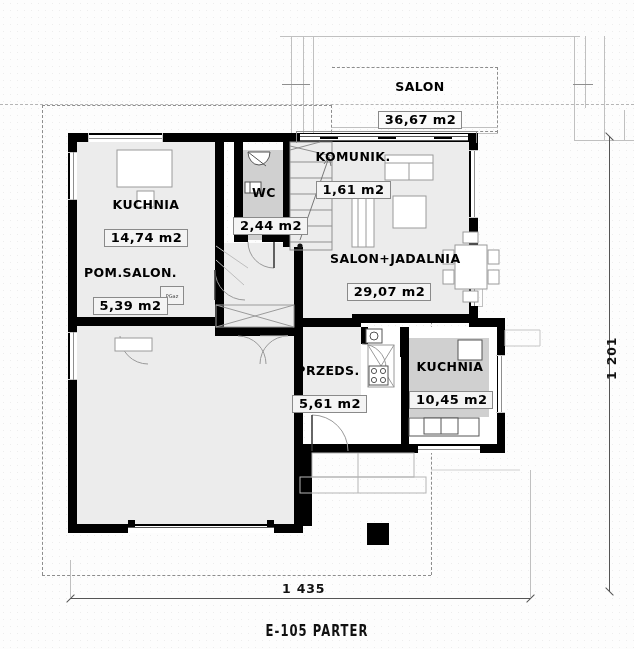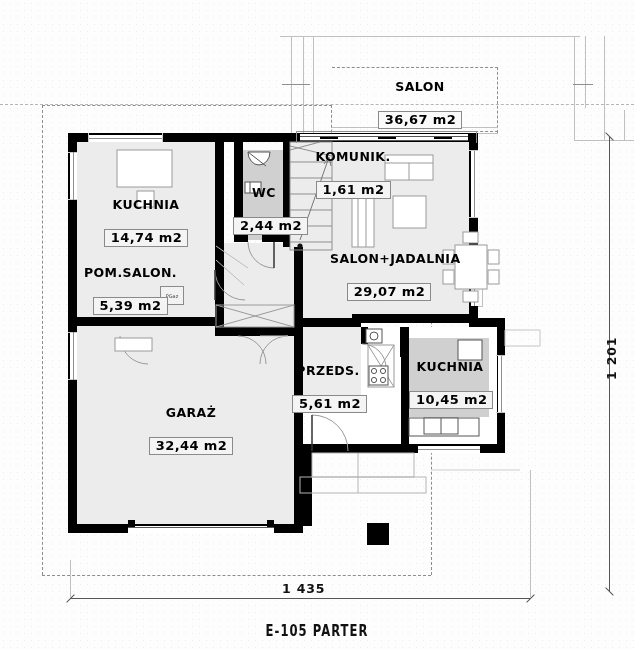--- a/index.html
+++ b/index.html
@@ -416,24 +416,20 @@
   <div class="rlabel" style="left:292px;top:364px;width:72px;">
     <div class="rname">PRZEDS.</div>
     <div class="rarea">5,61 m2</div>
   </div>
 
   <div class="rlabel" style="left:409px;top:360px;width:82px;">
     <div class="rname">KUCHNIA</div>
     <div class="rarea">10,45 m2</div>
   </div>
 
-  <div class="rlabel" style="left:138px;top:406px;width:106px;">
-    <div class="rname">GARAŻ</div>
-    <div class="rarea">32,44 m2</div>
-  </div>
 
   <div class="lnh dk" style="left:70px;top:598px;width:460px;"></div>
   <div class="tick" style="left:70px;top:593px;"></div>
   <div class="tick" style="left:530px;top:593px;"></div>
   <div class="lnv lt" style="left:70px;top:560px;height:38px;"></div>
   <div class="lnv lt" style="left:530px;top:470px;height:128px;"></div>
   <div class="dimtxt" style="left:282px;top:581px;">1 435</div>
 
   <div class="lnv dk" style="left:609px;top:136px;height:456px;"></div>
   <div class="tick" style="left:604px;top:136px;width:11px;height:1px;"></div>

